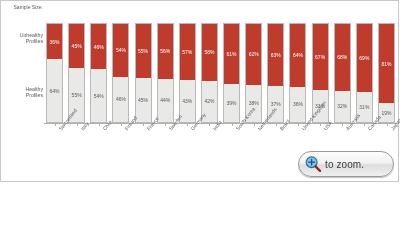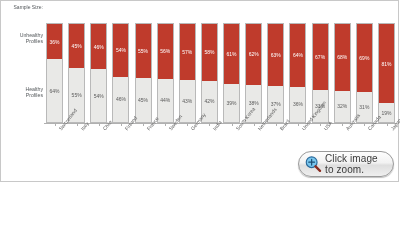--- a/index.html
+++ b/index.html
@@ -401,18 +401,17 @@
       </div>
     </div>
 
   <div id="zoom-button">
     <svg class="zi" viewBox="0 0 20 20">
       <circle cx="8.5" cy="8" r="6" fill="#79c6ee" stroke="#2b6a9b" stroke-width="1.3"></circle>
       <path d="M8.5 4.8v6.4M5.3 8h6.4" stroke="#1d4e73" stroke-width="1.3" stroke-linecap="round"></path>
       <path d="M12.8 12.6l5 5" stroke="#8a2b1f" stroke-width="2.6" stroke-linecap="round"></path>
     </svg>
     <div class="ztext">
-      <div>Click image</div>
       <div>to zoom.</div>
     </div>
   </div>
 
 </div>
 
 </body></html>

